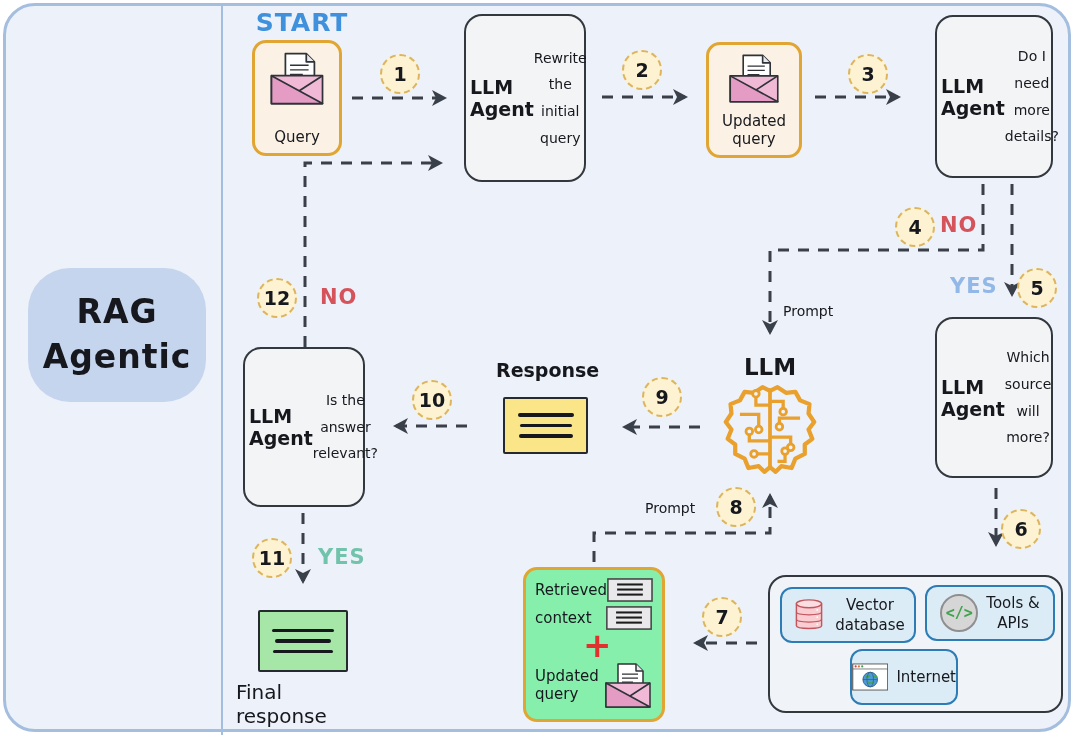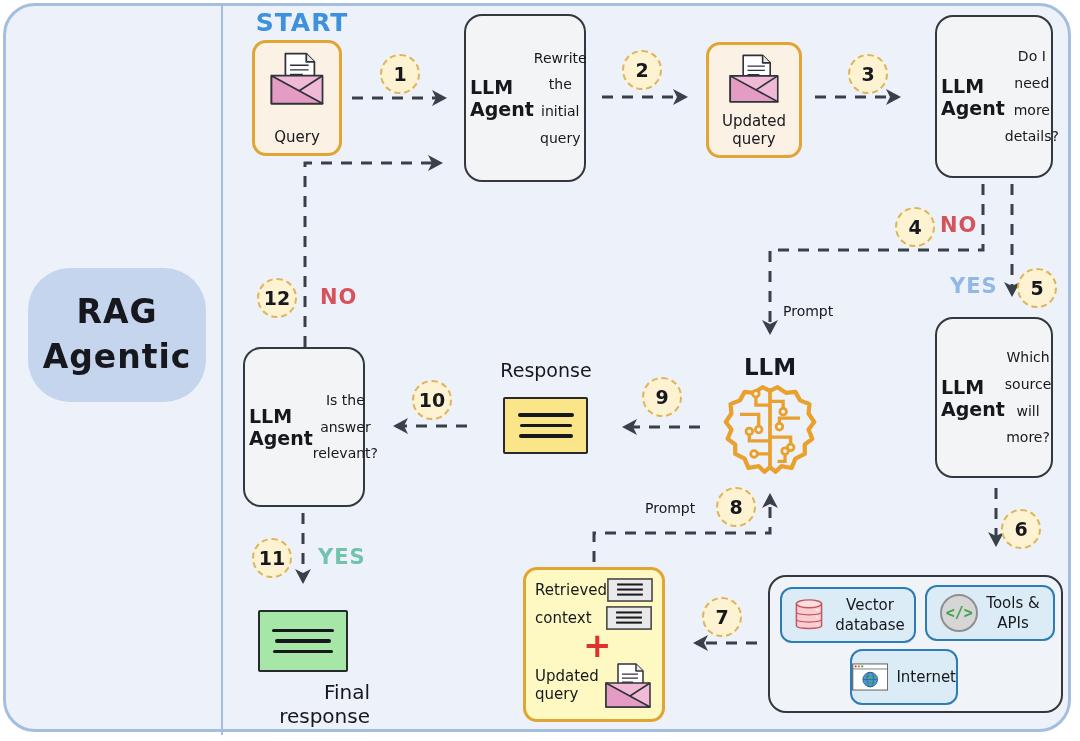--- a/index.html
+++ b/index.html
@@ -18,24 +18,24 @@
   .brain{display:block;}
   
   .step{position:absolute;width:40px;height:40px;border-radius:50%;background:#fdf3d3;border:2px dashed #dcb55e;box-sizing:border-box;display:flex;align-items:center;justify-content:center;font-size:19px;font-weight:bold;}
   .dec{position:absolute;font-size:21px;font-weight:bold;letter-spacing:1px;}
   .prompt{position:absolute;font-size:14px;}
   
   .llm-label{position:absolute;left:738px;top:354px;width:64px;text-align:center;font-size:23px;font-weight:bold;}
   
   .linesbox{position:absolute;border:2.5px solid #26292e;box-sizing:border-box;display:flex;flex-direction:column;align-items:center;justify-content:center;gap:7px;border-radius:2px;}
   .linesbox .ln{height:3.5px;background:#16181d;border-radius:2px;}
-  .cap{position:absolute;font-size:20px;text-align:right;}
-  .resp-label{position:absolute;left:496px;top:359px;width:100px;text-align:center;font-size:19px;font-weight:normal;}
-  
-  .retrieved{position:absolute;left:523px;top:567px;width:142px;height:155px;background:#fef9c3;border:3px solid #e0a532;border-radius:14px;box-sizing:border-box;padding:7px 9px;display:flex;flex-direction:column;}
+  .cap{position:absolute;font-size:20px;text-align:left;}
+  .resp-label{position:absolute;left:496px;top:359px;width:100px;text-align:center;font-size:19px;font-weight:bold;}
+  
+  .retrieved{position:absolute;left:523px;top:567px;width:142px;height:155px;background:#86efac;border:3px solid #e0a532;border-radius:14px;box-sizing:border-box;padding:7px 9px;display:flex;flex-direction:column;}
   .retrieved .row{display:flex;align-items:center;justify-content:space-between;}
   .retrieved .rtxt{font-size:15px;}
   .retrieved .plus{font-size:34px;font-weight:bold;color:#e03131;line-height:0.85;margin:1px 0 1px 48px;}
   
   .sources{position:absolute;left:768px;top:575px;width:295px;height:138px;border:2.5px solid #33383f;border-radius:18px;background:#f0f4f8;box-sizing:border-box;}
   .pill{position:absolute;background:#dcecf6;border:2px solid #2d7cb5;border-radius:12px;box-sizing:border-box;display:flex;align-items:center;justify-content:center;gap:8px;font-size:15px;line-height:1.35;text-align:center;}
   .codecircle{width:38px;height:38px;border-radius:50%;background:#d6d6d6;border:2px solid #8f8f8f;box-sizing:border-box;display:flex;align-items:center;justify-content:center;}
   .codeglyph{color:#3fa34d;font-weight:bold;font-size:15px;font-family:"DejaVu Sans Mono",monospace;}
   .arrows{position:absolute;left:0;top:0;pointer-events:none;}
   .defs{position:absolute;width:0;height:0;}

